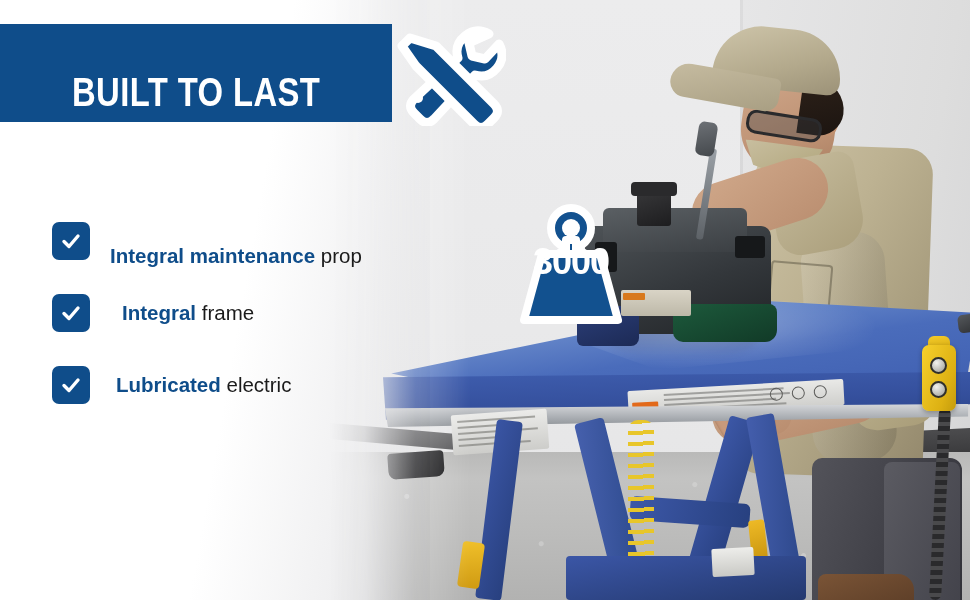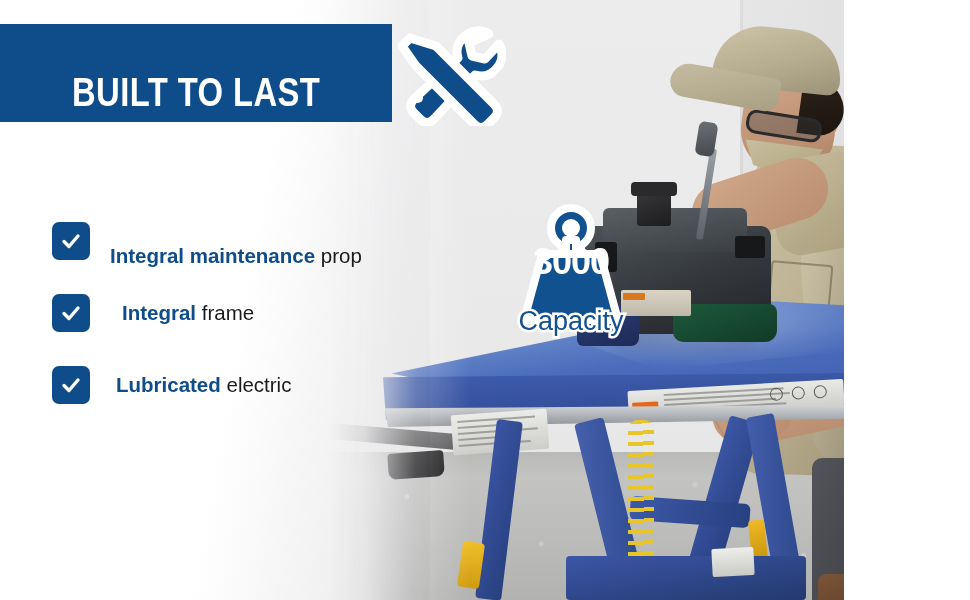--- a/index.html
+++ b/index.html
@@ -2,21 +2,21 @@
 <html><head>
 <meta charset="utf-8">
 <style>
   * { margin:0; padding:0; box-sizing:border-box; }
   html, body {
     width:970px; height:600px;
     font-family:"Liberation Sans", sans-serif;
     background:#ffffff; overflow:hidden;
   }
   #stage {
-    position:relative; width:844px; height:600px;
+    position:relative; width:970px; height:600px;
     background:#ffffff; overflow:hidden;
   }
 
   
   .bg-wash {
     position:absolute; left:0; top:0; width:430px; height:600px;
     background:linear-gradient(100deg,#ffffff 0%,#ffffff 55%,#f2f2f3 78%,#e6e6e8 100%);
   }
 
   
@@ -573,16 +573,15 @@
   <div class="capacity-badge">
     <svg width="150" height="160" viewBox="0 0 150 160" style="position:absolute;left:0;top:0;">
       <g stroke="#ffffff" stroke-width="8" stroke-linejoin="round" fill="#12518f">
         <path d="M75 12 a20 20 0 0 1 0 40 a20 20 0 0 1 0 -40 z"></path>
         <path d="M70 44 h10 v18 h-10 z"></path>
         <path d="M46 58 h58 l18 66 h-94 z"></path>
       </g>
       <circle cx="75" cy="32" r="9" fill="#ffffff"></circle>
     </svg>
     <div class="cap-num">3000</div>
-    <div class="cap-word">Capacity</div>
   </div>
 
 </div>
 
 </body></html>

